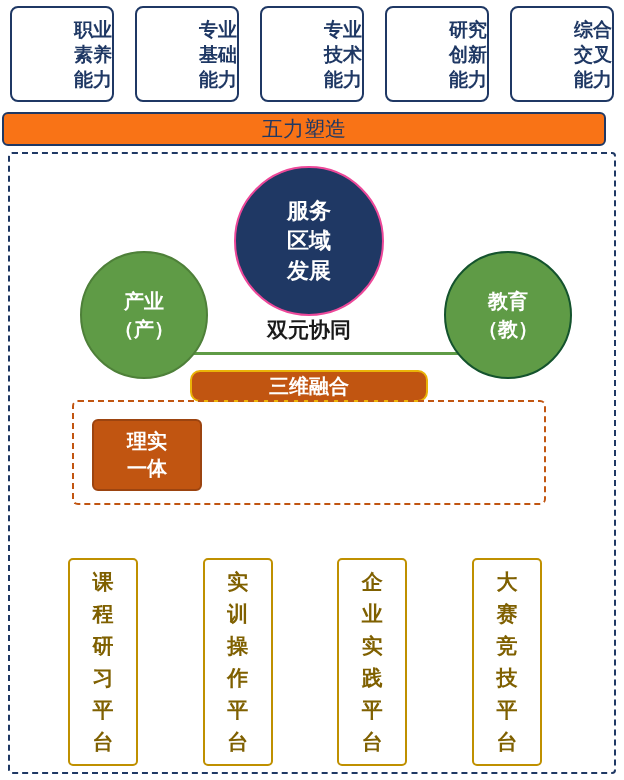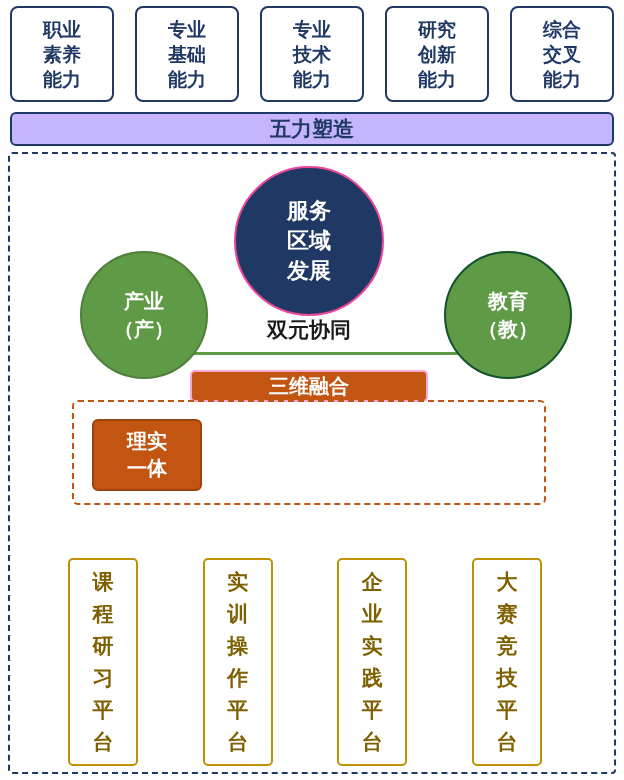--- a/index.html
+++ b/index.html
@@ -33,39 +33,39 @@
     height: 96px;
     border: 2px solid #1f3864;
     border-radius: 8px;
     background: #ffffff;
     color: #1f3864;
     font-size: 19px;
     line-height: 25px;
     font-weight: bold;
     display: flex;
     flex-direction: column;
-    align-items: center;
+    align-items: flex-end;
     justify-content: center;
     text-align: center;
     box-sizing: border-box;
   }
 
   
   .wuli-bar {
     position: absolute;
-    left: 10px;
+    left: 2px;
     top: 112px;
     width: 604px;
     height: 34px;
     border: 2px solid #1f3864;
     border-radius: 6px;
-    background: #c4b5fd;
+    background: #f97316;
     color: #1f3864;
     font-size: 21px;
-    font-weight: bold;
+    font-weight: normal;
     display: flex;
     align-items: center;
     justify-content: center;
     box-sizing: border-box;
   }
 
   
   .outer-frame {
     position: absolute;
     left: 8px;
@@ -144,22 +144,22 @@
   }
 
   
   .sanwei-bar {
     position: absolute;
     left: 190px;
     top: 370px;
     width: 238px;
     height: 32px;
     background: #c15511;
-    border: 2px solid #f9a8d4;
-    border-radius: 5px;
+    border: 2px solid #eab308;
+    border-radius: 10px;
     color: #ffffff;
     font-size: 20px;
     font-weight: bold;
     display: flex;
     align-items: center;
     justify-content: center;
     box-sizing: border-box;
   }
   .sanwei-dashed {
     position: absolute;

